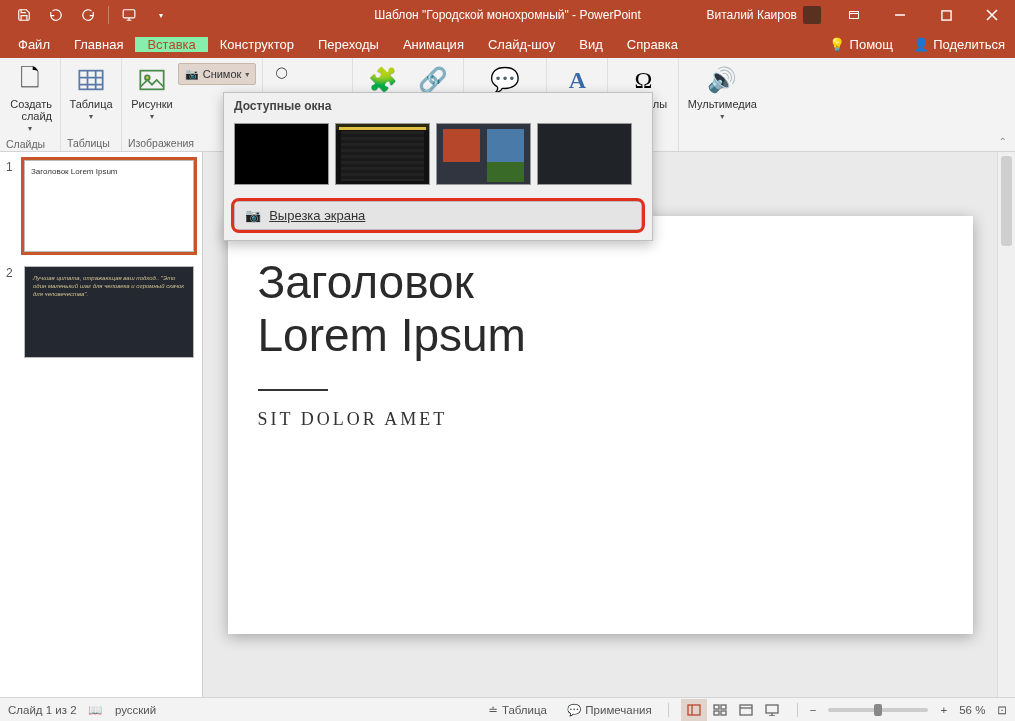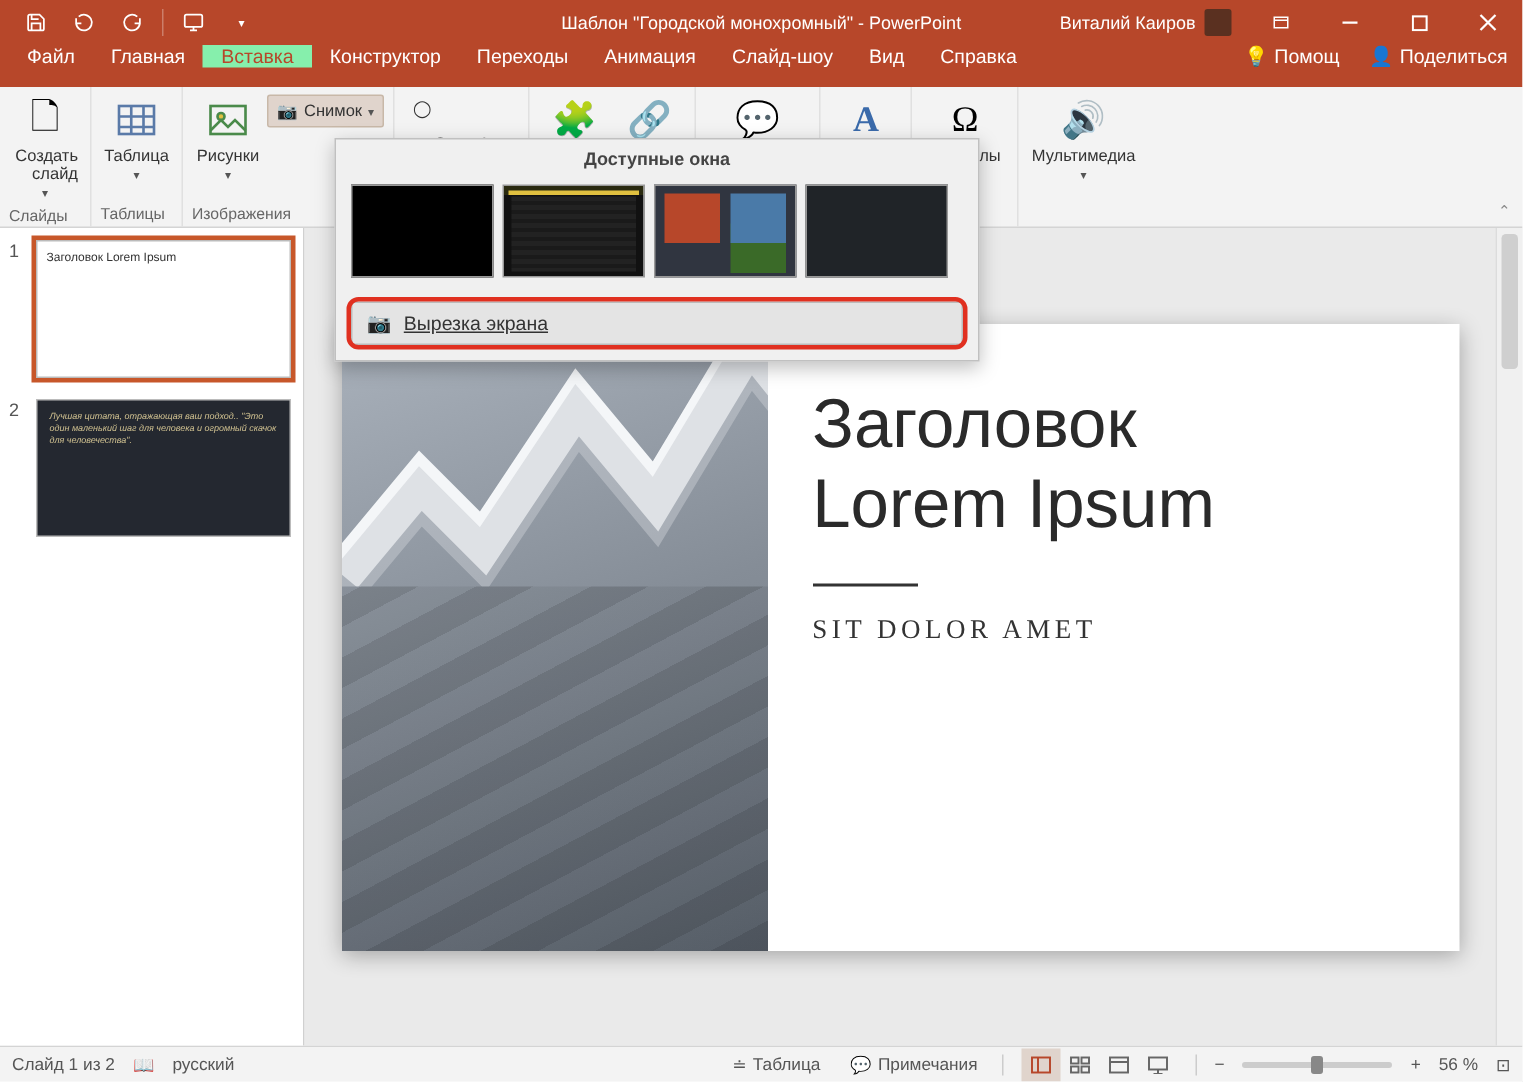--- a/index.html
+++ b/index.html
@@ -8,38 +8,38 @@
 .titlebar { height: 30px; background: #b7472a; display: flex; align-items: center; color: #fff; font-size: 12px; position: relative; }
 .qat { display: flex; align-items: center; gap: 4px; padding-left: 10px; }
 .qat-item { width: 28px; height: 26px; display: flex; align-items: center; justify-content: center; cursor: pointer; }
 .qat-sep { width: 1px; height: 18px; background: rgba(255,255,255,0.3); margin: 0 2px; }
 .title-center { position: absolute; left: 50%; transform: translateX(-50%); white-space: nowrap; }
 .title-right { margin-left: auto; display: flex; align-items: center; }
 .user { padding: 0 10px; display: flex; align-items: center; gap: 6px; }
 .avatar { width: 18px; height: 18px; background: #5a3020; border-radius: 2px; }
 .winbtn { width: 46px; height: 30px; display: flex; align-items: center; justify-content: center; cursor: pointer; }
 
-.menubar { height: 28px; background: #b7472a; display: flex; align-items: flex-start; color: #fff; font-size: 13px; padding-left: 6px; }
+.menubar { height: 28px; background: #b7472a; display: flex; align-items: center; color: #fff; font-size: 13px; padding-left: 6px; }
 .tab { padding: 0 12px; display: flex; align-items: center; cursor: pointer; }
 .tab.active { background: #86efac; color: #b7472a; }
 .menubar-right { margin-left: auto; display: flex; }
 .help-item { padding: 0 10px; display: flex; align-items: center; gap: 4px; cursor: pointer; }
 
 .ribbon { height: 94px; background: #f3f3f3; border-bottom: 1px solid #d4d4d4; display: flex; position: relative; }
 .group { border-right: 1px solid #e0e0e0; padding: 3px 6px 2px; display: flex; flex-direction: column; }
 .group-ctrls { flex: 1; display: flex; align-items: flex-start; gap: 2px; }
 .group-label { font-size: 10.5px; color: #666; text-align: left; padding-top: 2px; }
 .big-btn { width: 48px; display: flex; flex-direction: column; align-items: center; gap: 2px; padding: 3px 2px; cursor: pointer; border-radius: 2px; }
 .big-btn .ico { width: 32px; height: 32px; display: flex; align-items: center; justify-content: center; font-size: 24px; }
 .big-btn .lbl { font-size: 11px; color: #333; text-align: right; line-height: 1.1; }
 .small-btn { height: 22px; padding: 0 6px; display: flex; align-items: center; gap: 4px; font-size: 11px; color: #333; cursor: pointer; border-radius: 2px; }
 .caret { font-size: 8px; color: #555; }
 
 .dropdown { position: absolute; left: 223px; top: 34px; width: 430px; background: #f0f0f0; border: 1px solid #c0c0c0; box-shadow: 0 4px 12px rgba(0,0,0,0.25); z-index: 100; }
-.dd-header { padding: 6px 10px; font-size: 12px; color: #444; font-weight: 600; text-align: center; }
+.dd-header { padding: 6px 10px; font-size: 12px; color: #444; font-weight: 600; }
 .dd-thumbs { display: flex; gap: 6px; padding: 4px 10px 10px; }
 .dd-thumb { width: 95px; height: 62px; border: 1px solid #999; cursor: pointer; }
 .dd-thumb.t1 { background: #000; }
 .dd-thumb.t2 { background: linear-gradient(#2a2a10 0 10%, #111 10% 100%); position: relative; }
 .dd-thumb.t2::before { content:""; position:absolute; top:12%; left:5%; right:5%; bottom:5%; background: repeating-linear-gradient(#222 0 3px, #1a1a1a 3px 6px); }
 .dd-thumb.t2::after { content:""; position:absolute; top:3px; left:3px; right:3px; height:3px; background:#e0c040; }
 .dd-thumb.t3 { background: #303540; position: relative; }
 .dd-thumb.t3::before { content:""; position:absolute; top:8%; left:6%; width:40%; height:55%; background:#b7472a; }
 .dd-thumb.t3::after { content:""; position:absolute; top:8%; right:6%; width:40%; height:55%; background:#4a7aa8; box-shadow: 0 20px 0 #3a6a28; }
 .dd-thumb.t4 { background: #202428; }
@@ -56,21 +56,21 @@
 .thumb { width: 170px; height: 92px; border: 1px solid #bbb; cursor: pointer; position: relative; overflow: hidden; }
 .thumb.sel { outline: 3px solid #c7572a; outline-offset: 0; flex-direction: column; }
 .thumb1 { display: flex; }
 .thumb1 .img { width: 60px; background: linear-gradient(135deg,#9aa4b0,#6a7480); position: relative; }
 .thumb1 .img::before { content:""; position:absolute; inset:0; background: linear-gradient(45deg, transparent 40%, #e8ecf0 40% 45%, transparent 45% 55%, #e8ecf0 55% 60%, transparent 60%); }
 .thumb1 .txt { flex: 1; padding: 6px; font-size: 8px; color: #333; }
 .thumb2 { background: #242830; padding: 8px; }
 .thumb2 .q { font-size: 6px; color: #cfc090; line-height: 1.3; font-style: italic; }
 
 .canvas { flex: 1; background: #eaeaea; display: flex; align-items: center; justify-content: center; position: relative; }
-.slide { width: 745px; height: 418px; background: #fff; box-shadow: 0 3px 14px rgba(0,0,0,0.3); display: flex; position: relative; }
+.slide { width: 745px; height: 418px; background: #fff; box-shadow: 0 3px 14px rgba(0,0,0,0.3); display: flex; position: relative; flex-direction: column; }
 .slide-img { width: 284px; background: linear-gradient(160deg,#aab2bc 0%,#858d97 50%,#6a727c 100%); position: relative; overflow: hidden; }
 .zigzag { position: absolute; top: 0; left: 0; right: 0; height: 50%; }
 .stairs { position: absolute; bottom: 0; left: 0; right: 0; height: 58%; background:
   repeating-linear-gradient(-28deg, rgba(0,0,0,0.15) 0 18px, rgba(0,0,0,0.05) 18px 36px),
   linear-gradient(160deg, #9098a2, #5a626c); }
 .slide-txt { flex: 1; padding: 40px 30px; }
 .slide-title { font-family: Georgia, "Times New Roman", serif; font-size: 46px; color: #2a2a2a; line-height: 1.15; }
 .slide-hr { width: 70px; border: none; border-top: 2px solid #333; margin: 26px 0 18px; }
 .slide-sub { font-family: Georgia, serif; font-size: 18px; letter-spacing: 3px; color: #333; }
 .vscroll { width: 18px; background: #f0f0f0; border-left: 1px solid #dcdcdc; position: relative; }

